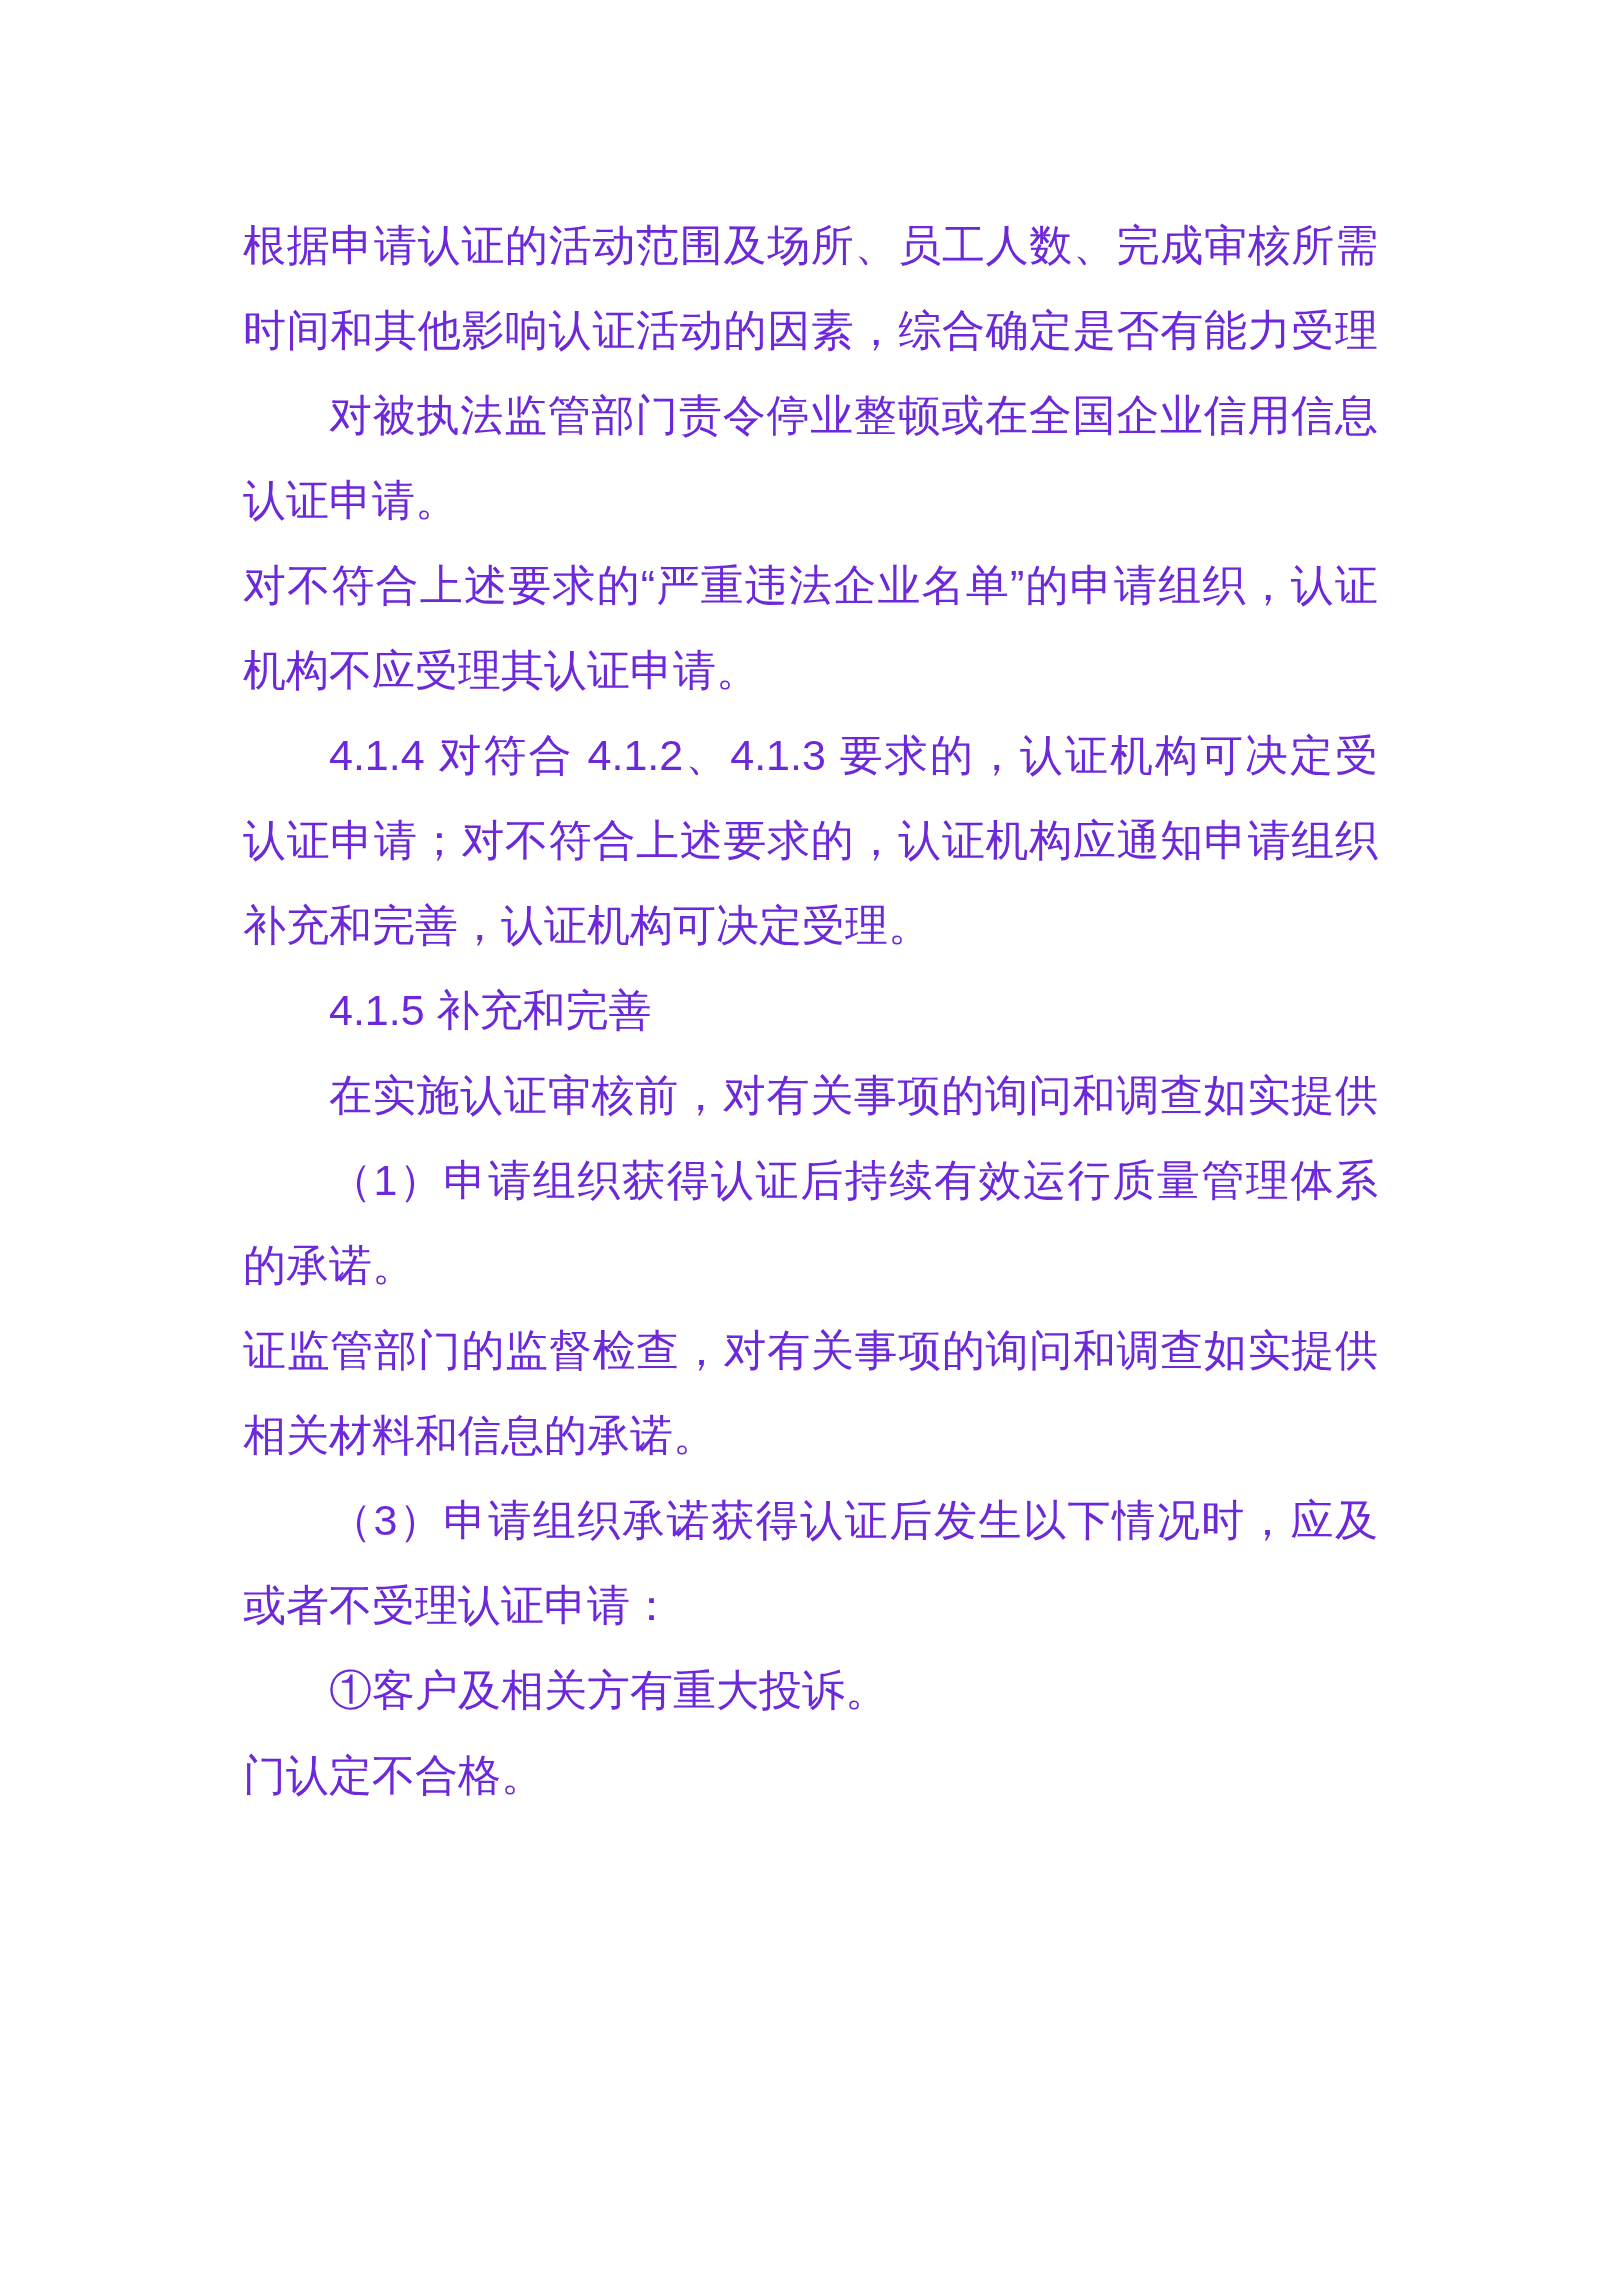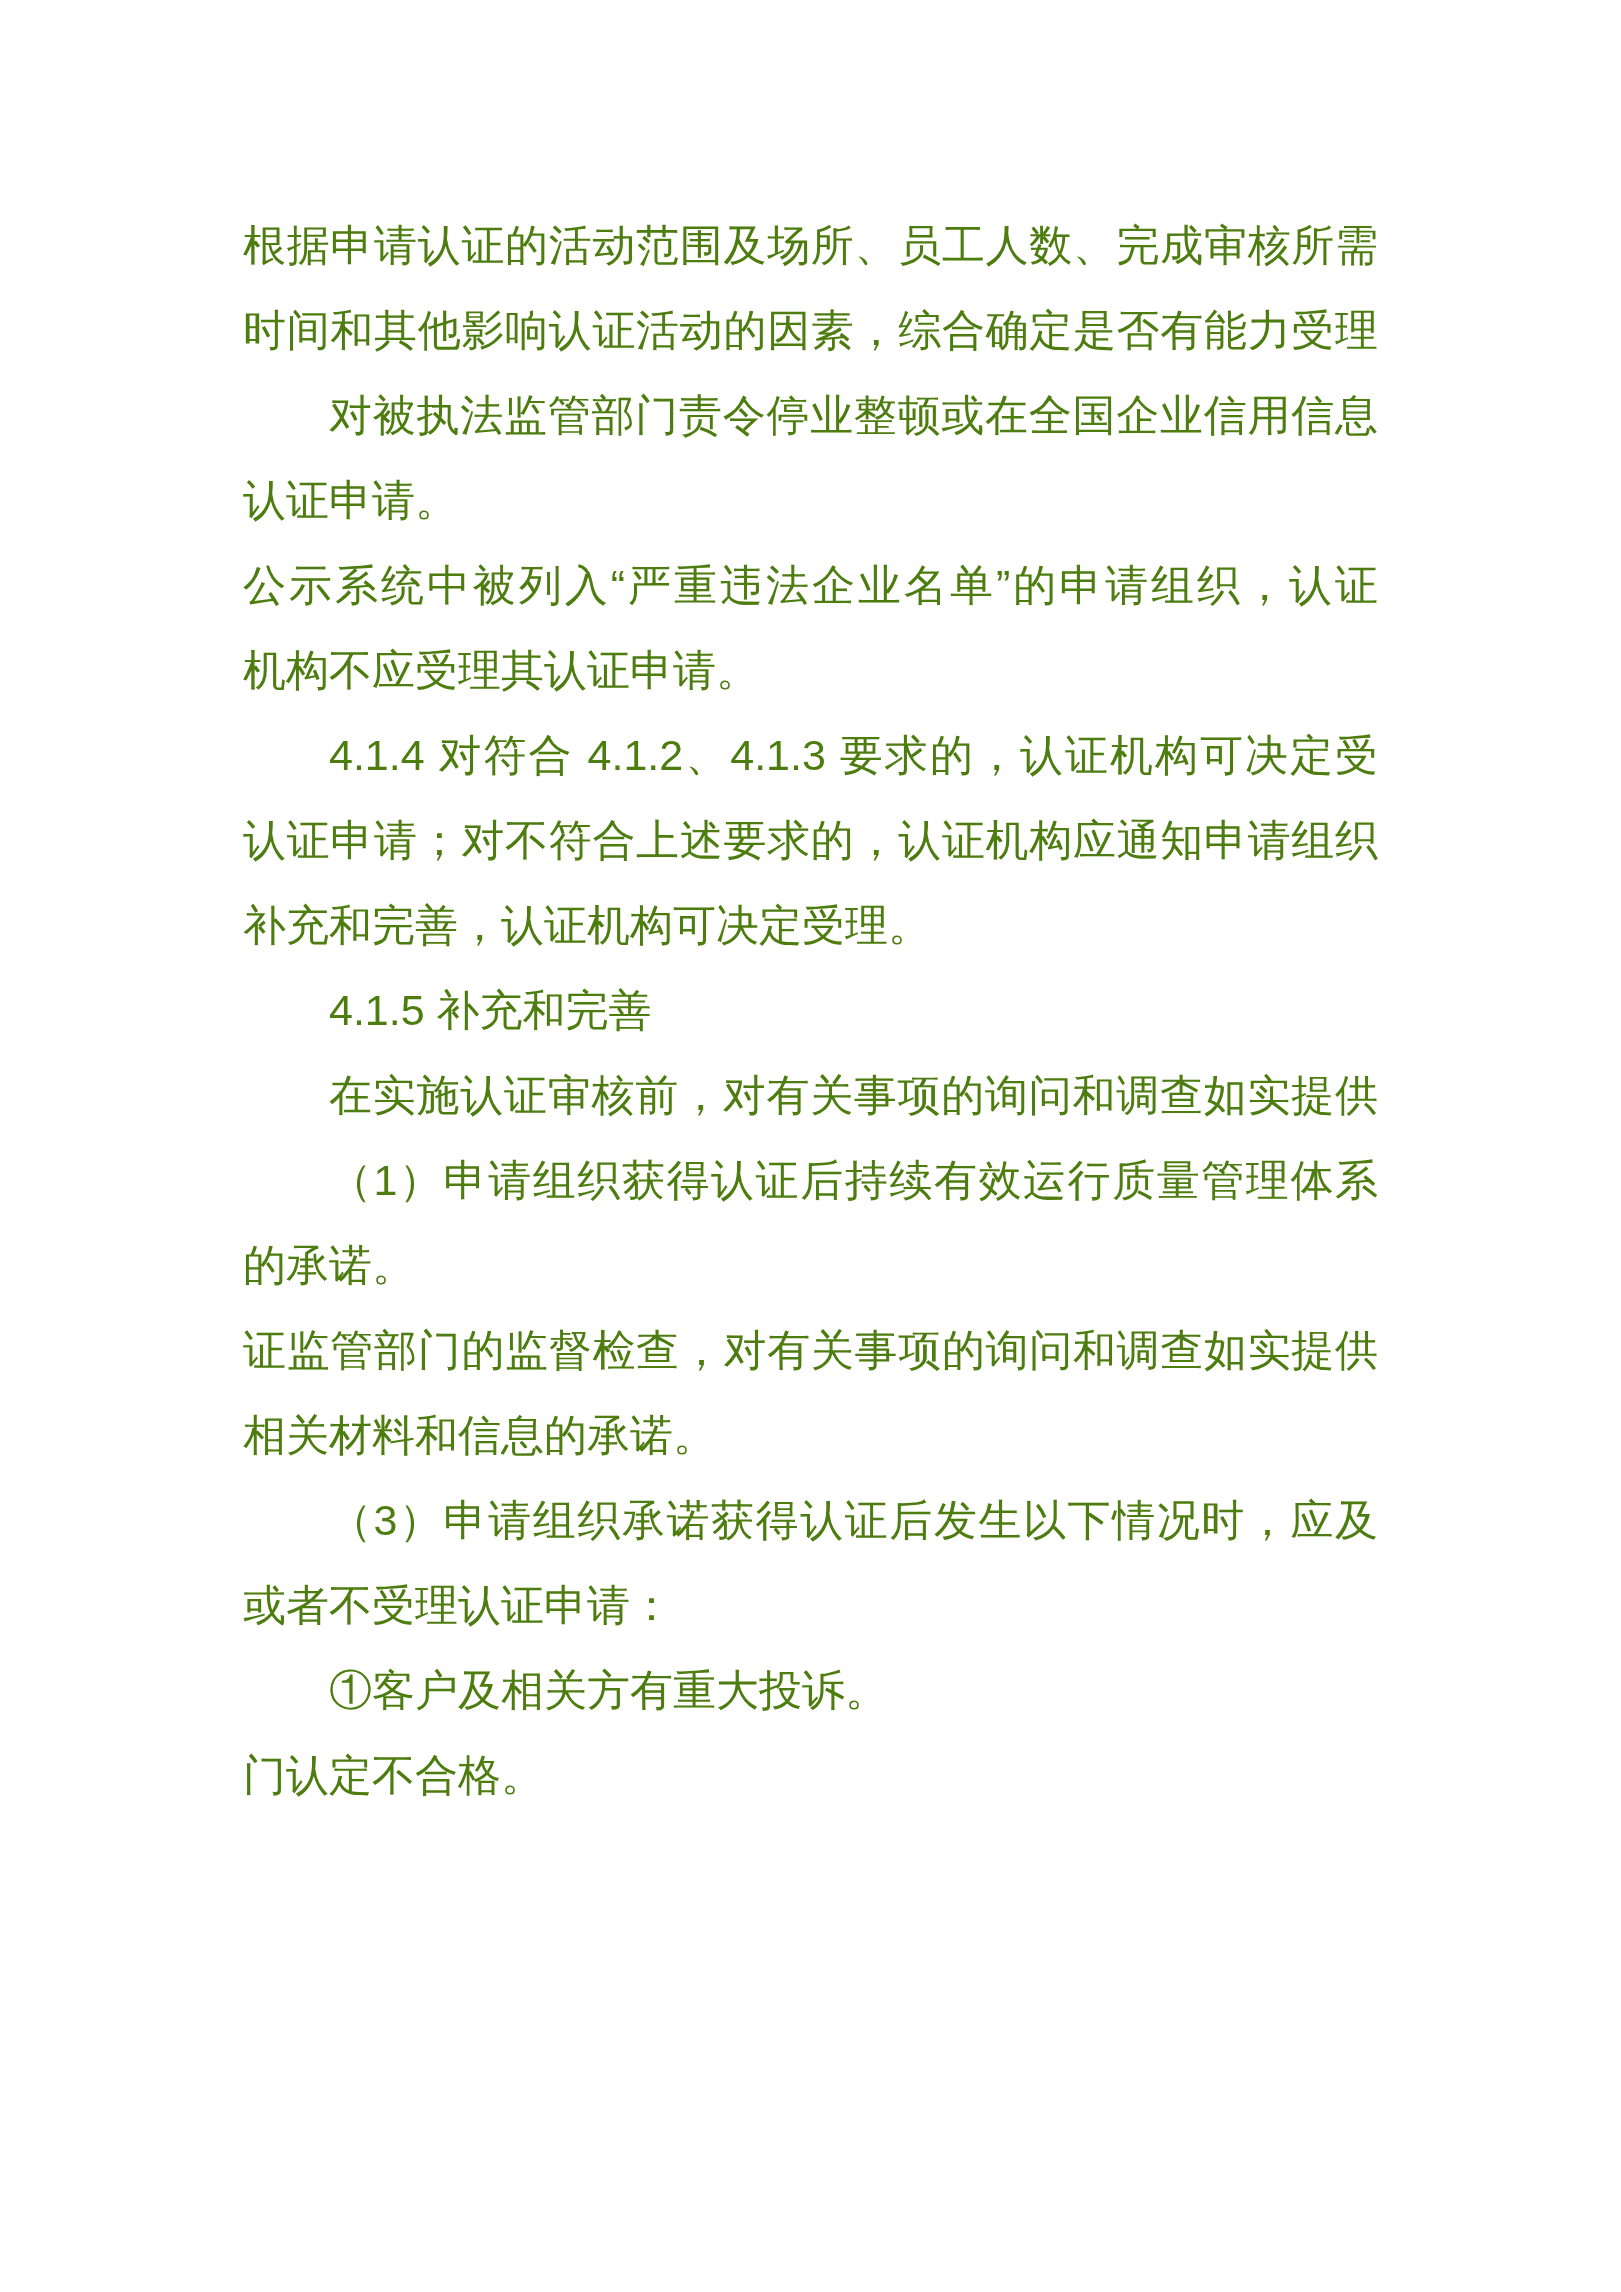--- a/index.html
+++ b/index.html
@@ -18,21 +18,21 @@
   .text-body {
     position: absolute;
     left: 243px;
     top: 203px;
     width: 1135px;
   }
   .line {
     font-size: 43px;
     line-height: 85px;
     height: 85px;
-    color: #4d7c0f;
+    color: #6d28d9;
     letter-spacing: 0;
     text-align: left;
     text-align-last: left;
     overflow: hidden;
   }
   .line.fill {
     text-align: justify;
     text-align-last: justify;
   }
   .line.indent {
@@ -44,21 +44,21 @@
 </style>
 </head>
 <body>
 
 <div class="page">
   <div class="text-body">
       <div class="line fill">根据申请认证的活动范围及场所、员工人数、完成审核所需</div>
       <div class="line fill">时间和其他影响认证活动的因素，综合确定是否有能力受理</div>
       <div class="line indent fill">对被执法监管部门责令停业整顿或在全国企业信用信息</div>
       <div class="line">认证申请。</div>
-      <div class="line fill">公示系统中被列入“严重违法企业名单”的申请组织，认证</div>
+      <div class="line fill">对不符合上述要求的“严重违法企业名单”的申请组织，认证</div>
       <div class="line">机构不应受理其认证申请。</div>
       <div class="line indent fill">4.1.4 对符合 4.1.2、4.1.3 要求的，认证机构可决定受理</div>
       <div class="line fill">认证申请；对不符合上述要求的，认证机构应通知申请组织</div>
       <div class="line">补充和完善，认证机构可决定受理。</div>
       <div class="line indent">4.1.5 补充和完善</div>
       <div class="line indent fill">在实施认证审核前，对有关事项的询问和调查如实提供</div>
       <div class="line indent fill">（1）申请组织获得认证后持续有效运行质量管理体系</div>
       <div class="line">的承诺。</div>
       <div class="line fill">证监管部门的监督检查，对有关事项的询问和调查如实提供</div>
       <div class="line">相关材料和信息的承诺。</div>

